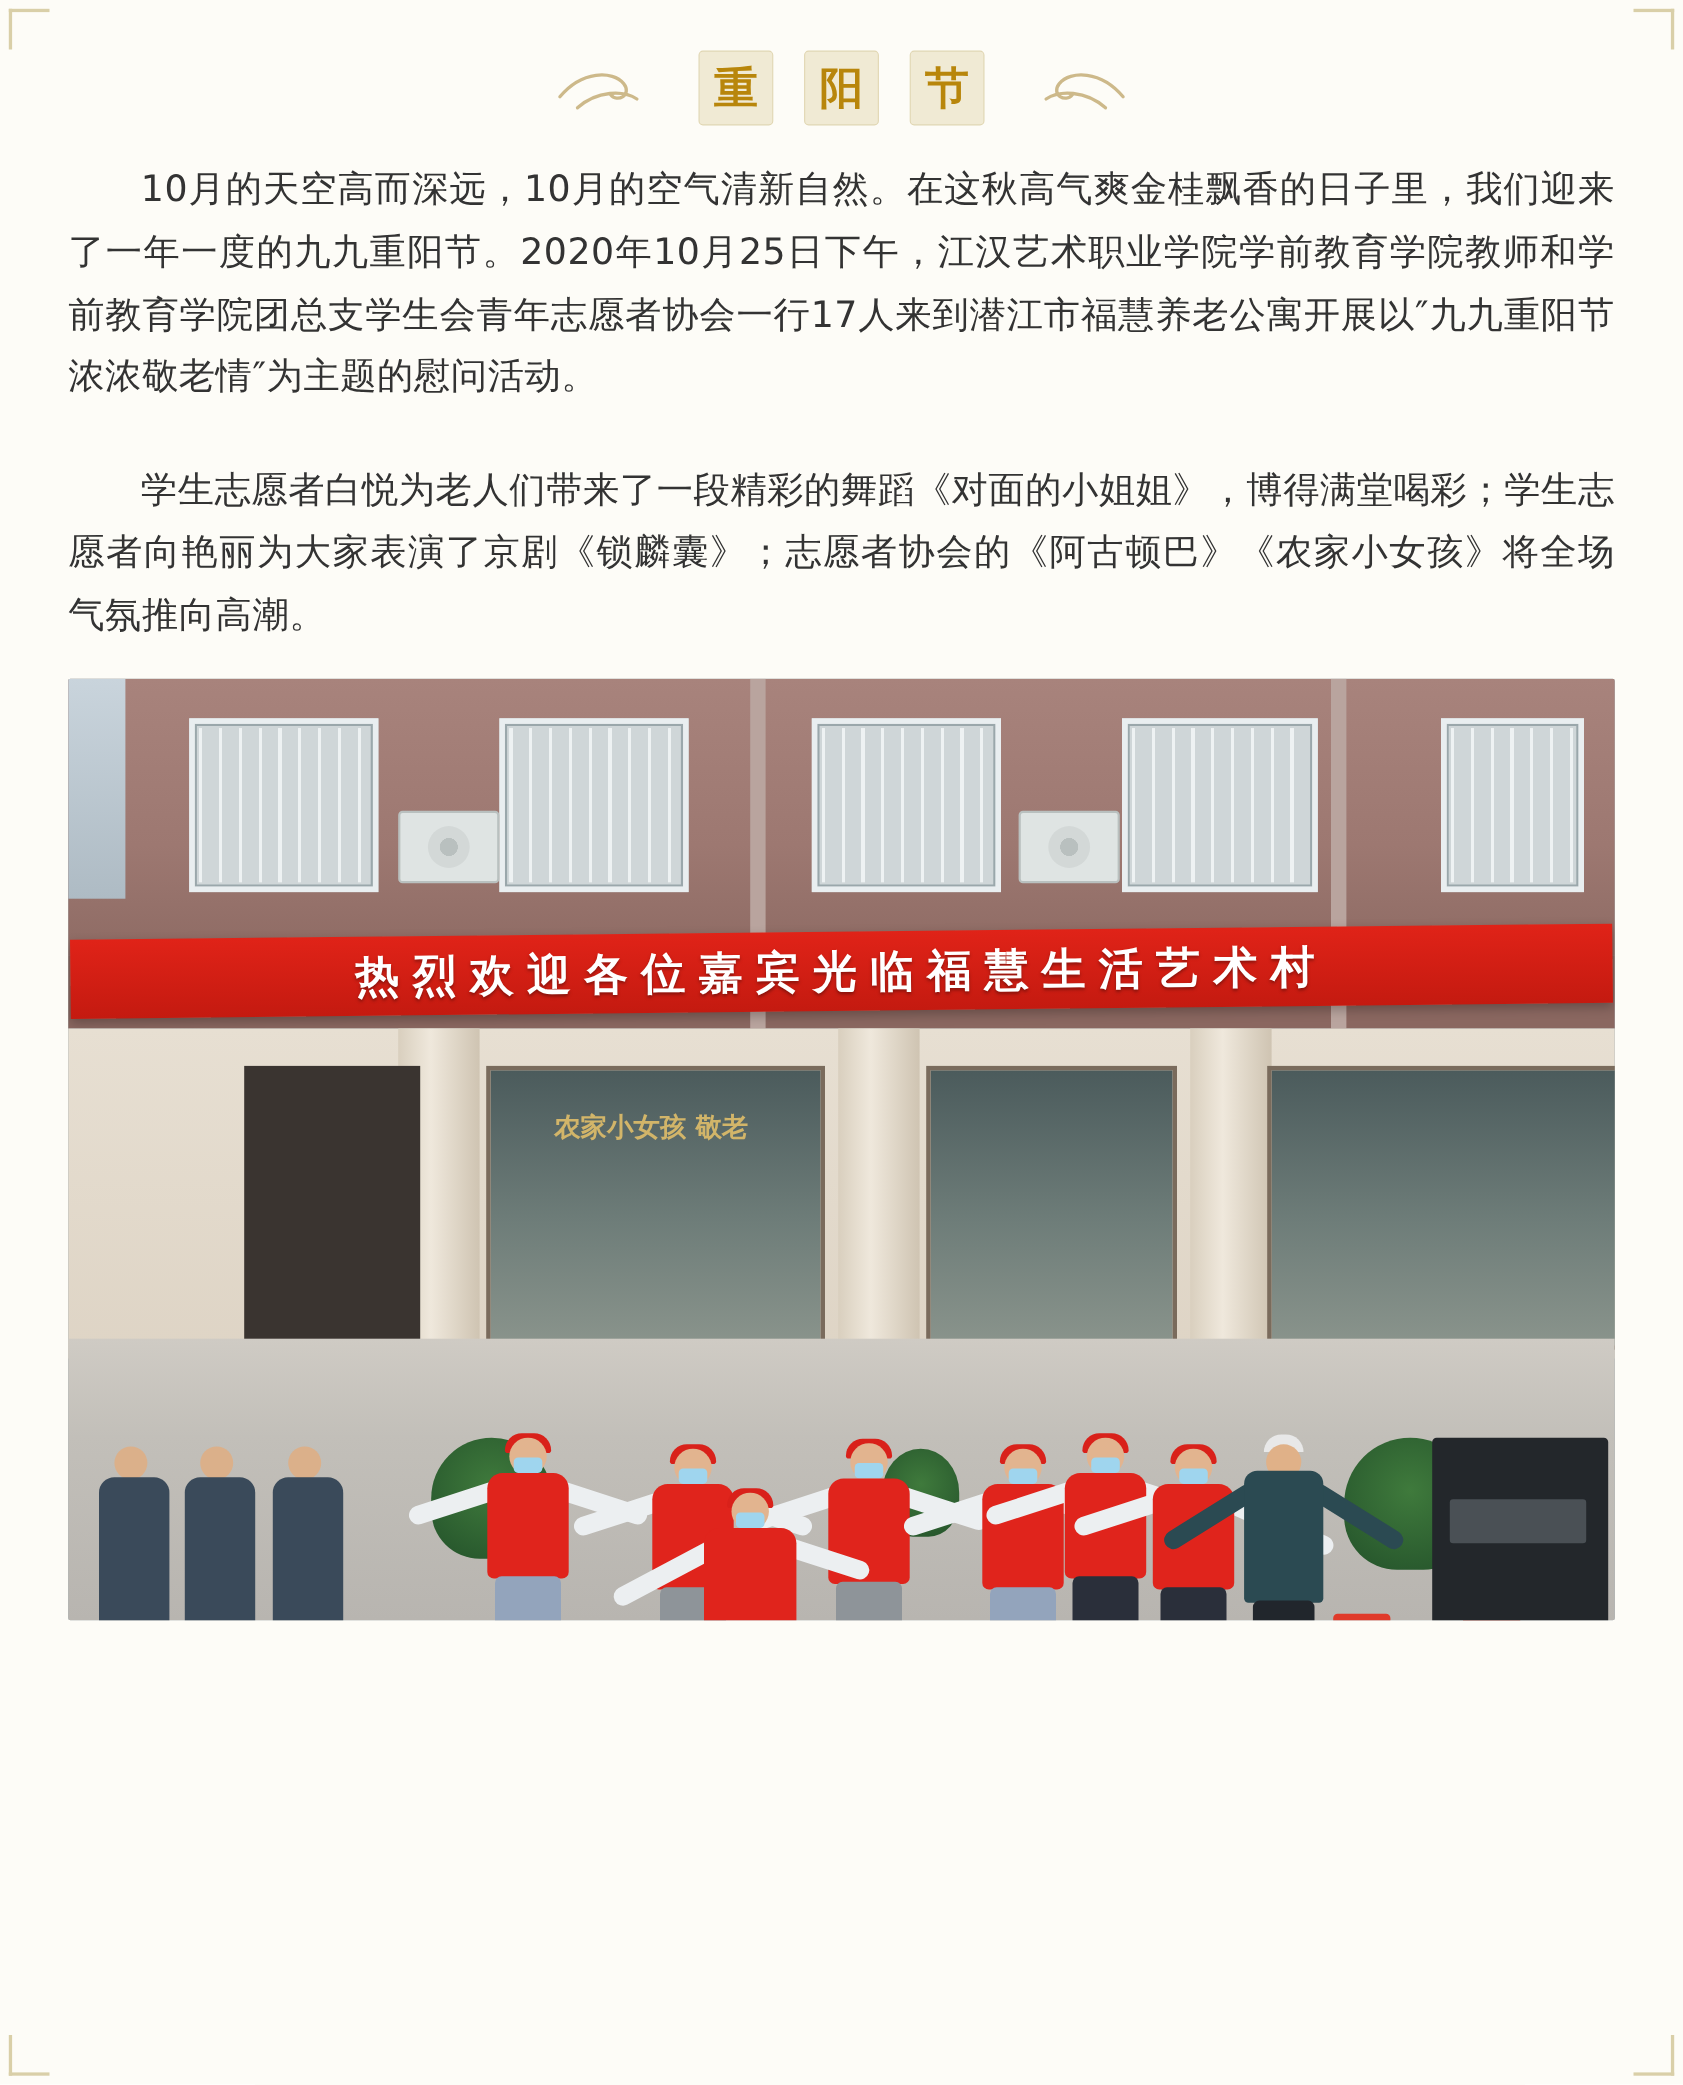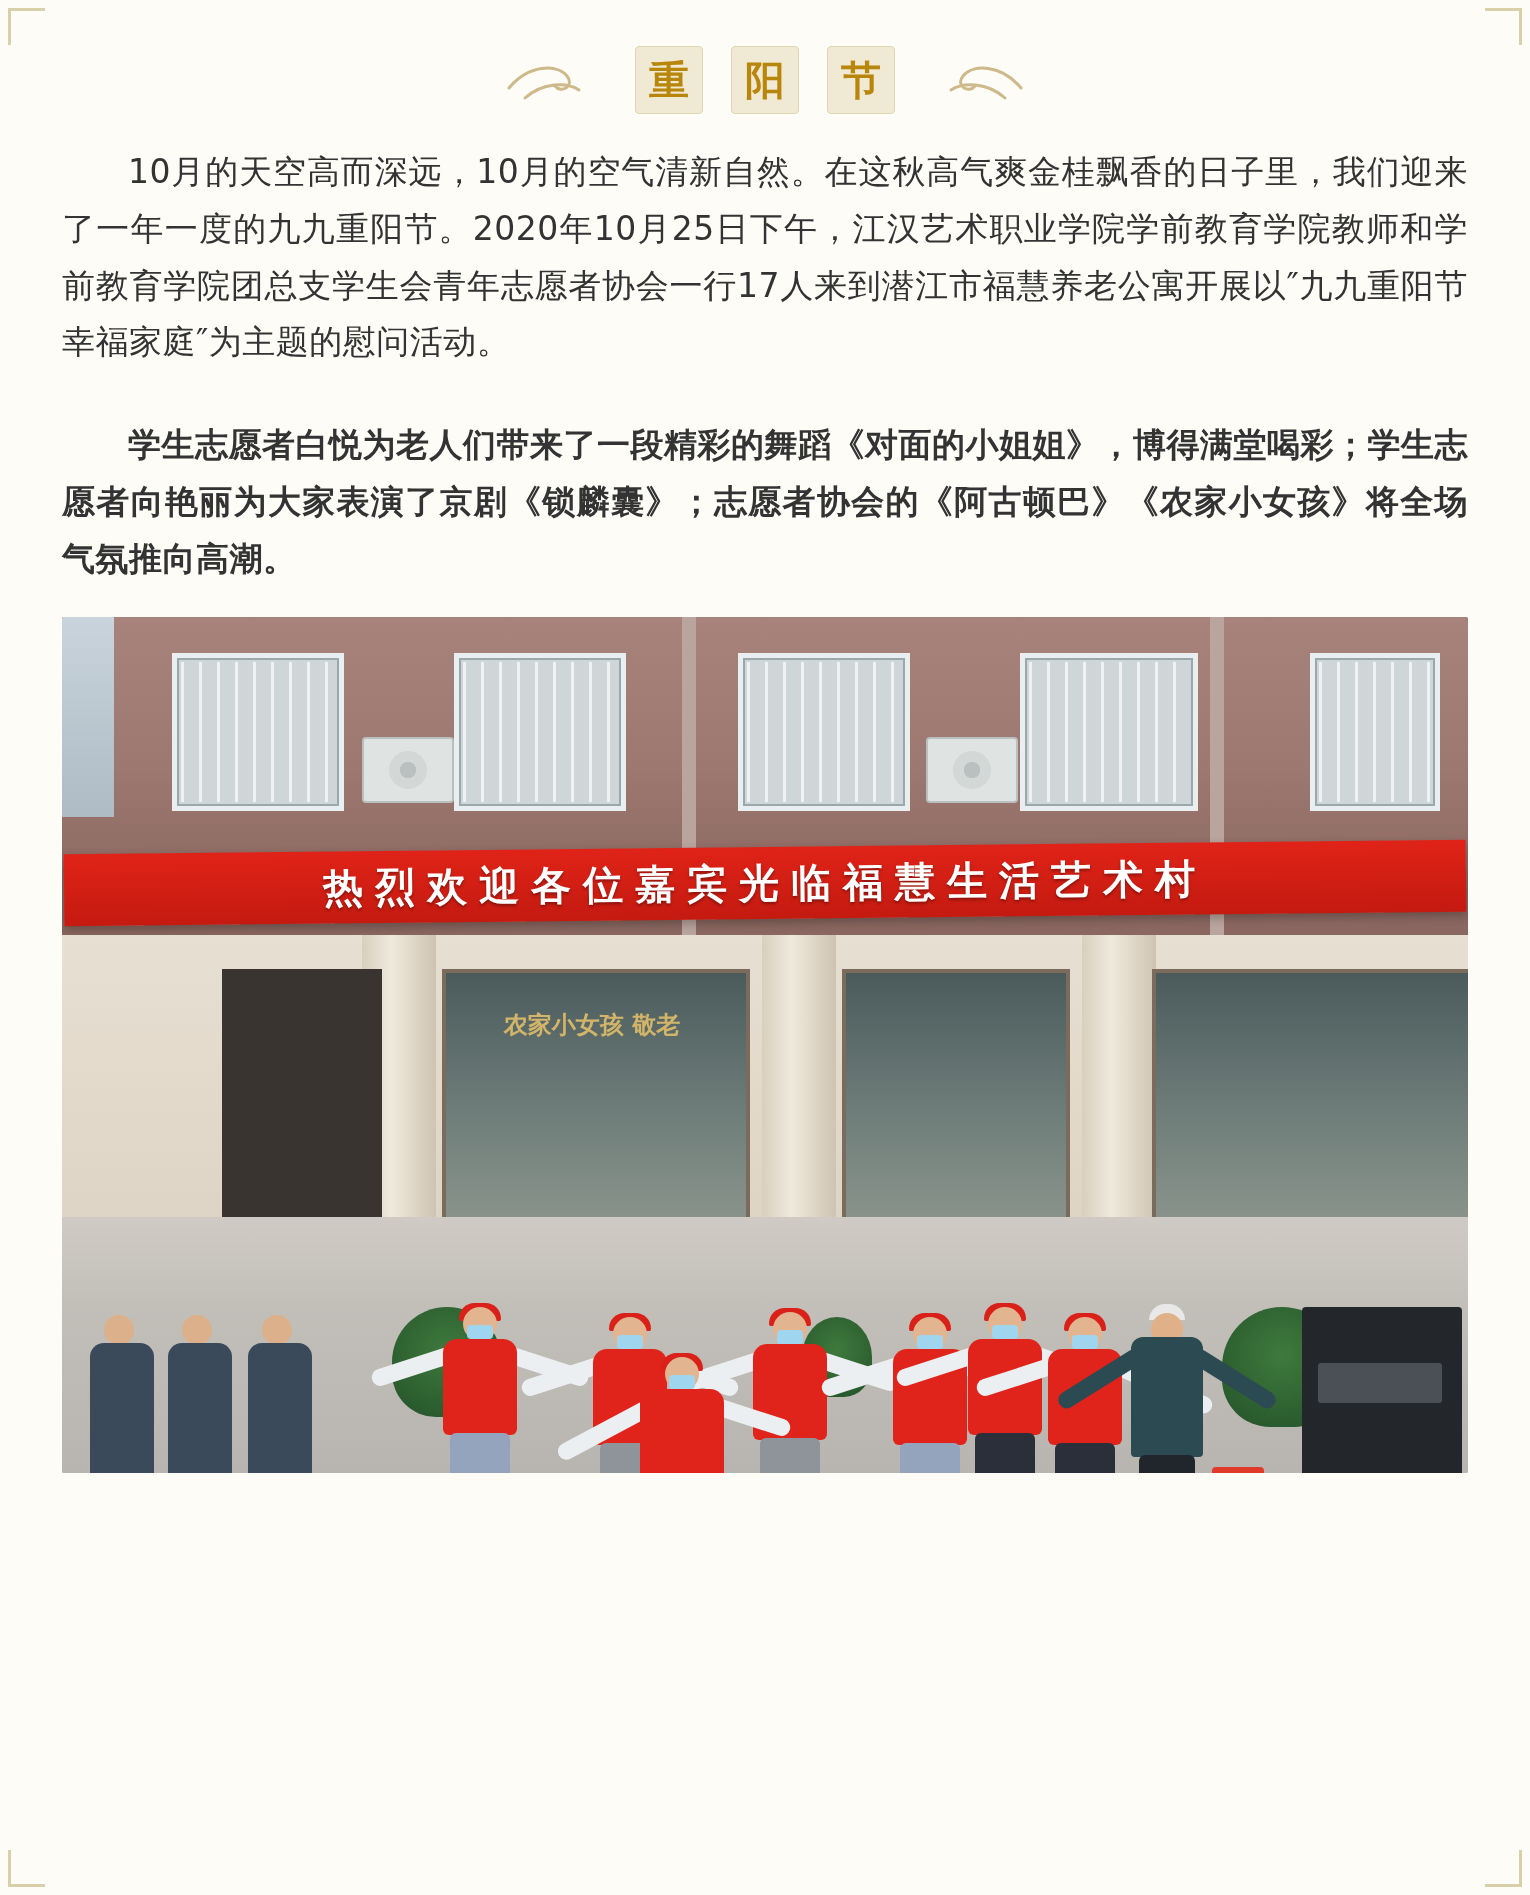--- a/index.html
+++ b/index.html
@@ -82,21 +82,21 @@
   p.para {
     margin: 0 0 46px 0;
     font-size: 33px;
     line-height: 1.72;
     text-indent: 2em;
     color: #333333;
     text-align: justify;
     font-family: "DejaVu Sans", "Liberation Sans", sans-serif;
     letter-spacing: 0.5px;
   }
-  p.para.second { margin-bottom: 30px; font-weight: bold; }
+  p.para.second { margin-bottom: 30px; }
 
   .photo {
     width: 100%;
     height: 856px;
     position: relative;
     overflow: hidden;
     background: #9aa3a6;
     border-radius: 2px;
   }
 
@@ -427,21 +427,21 @@
     </div>
 
     <svg class="swirl" viewBox="0 0 104 52" aria-hidden="true">
       <path d="M100 34 C80 10, 52 10, 42 22 C34 32, 48 40, 54 32" fill="none" stroke="currentColor" stroke-width="3" stroke-linecap="round"></path>
       <path d="M84 44 C66 28, 42 28, 30 36" fill="none" stroke="currentColor" stroke-width="3" stroke-linecap="round"></path>
     </svg>
   </div>
 
   <div class="content">
 
-    <p class="para first">10月的天空高而深远，10月的空气清新自然。在这秋高气爽金桂飘香的日子里，我们迎来了一年一度的九九重阳节。2020年10月25日下午，江汉艺术职业学院学前教育学院教师和学前教育学院团总支学生会青年志愿者协会一行17人来到潜江市福慧养老公寓开展以″九九重阳节 幸福家庭″为主题的慰问活动。</p>
+    <p class="para first">10月的天空高而深远，10月的空气清新自然。在这秋高气爽金桂飘香的日子里，我们迎来了一年一度的九九重阳节。2020年10月25日下午，江汉艺术职业学院学前教育学院教师和学前教育学院团总支学生会青年志愿者协会一行17人来到潜江市福慧养老公寓开展以″九九重阳节 浓浓敬老情″为主题的慰问活动。</p>
     <p class="para second">学生志愿者白悦为老人们带来了一段精彩的舞蹈《对面的小姐姐》，博得满堂喝彩；学生志愿者向艳丽为大家表演了京剧《锁麟囊》；志愿者协会的《阿古顿巴》《农家小女孩》将全场气氛推向高潮。</p>
 
     <div class="photo">
 
       <div class="bld-wall"></div>
       <div class="bld-wall2"></div>
       <div class="sky-left"></div>
 
       <div class="window w1"></div>
       <div class="window w2"></div>

